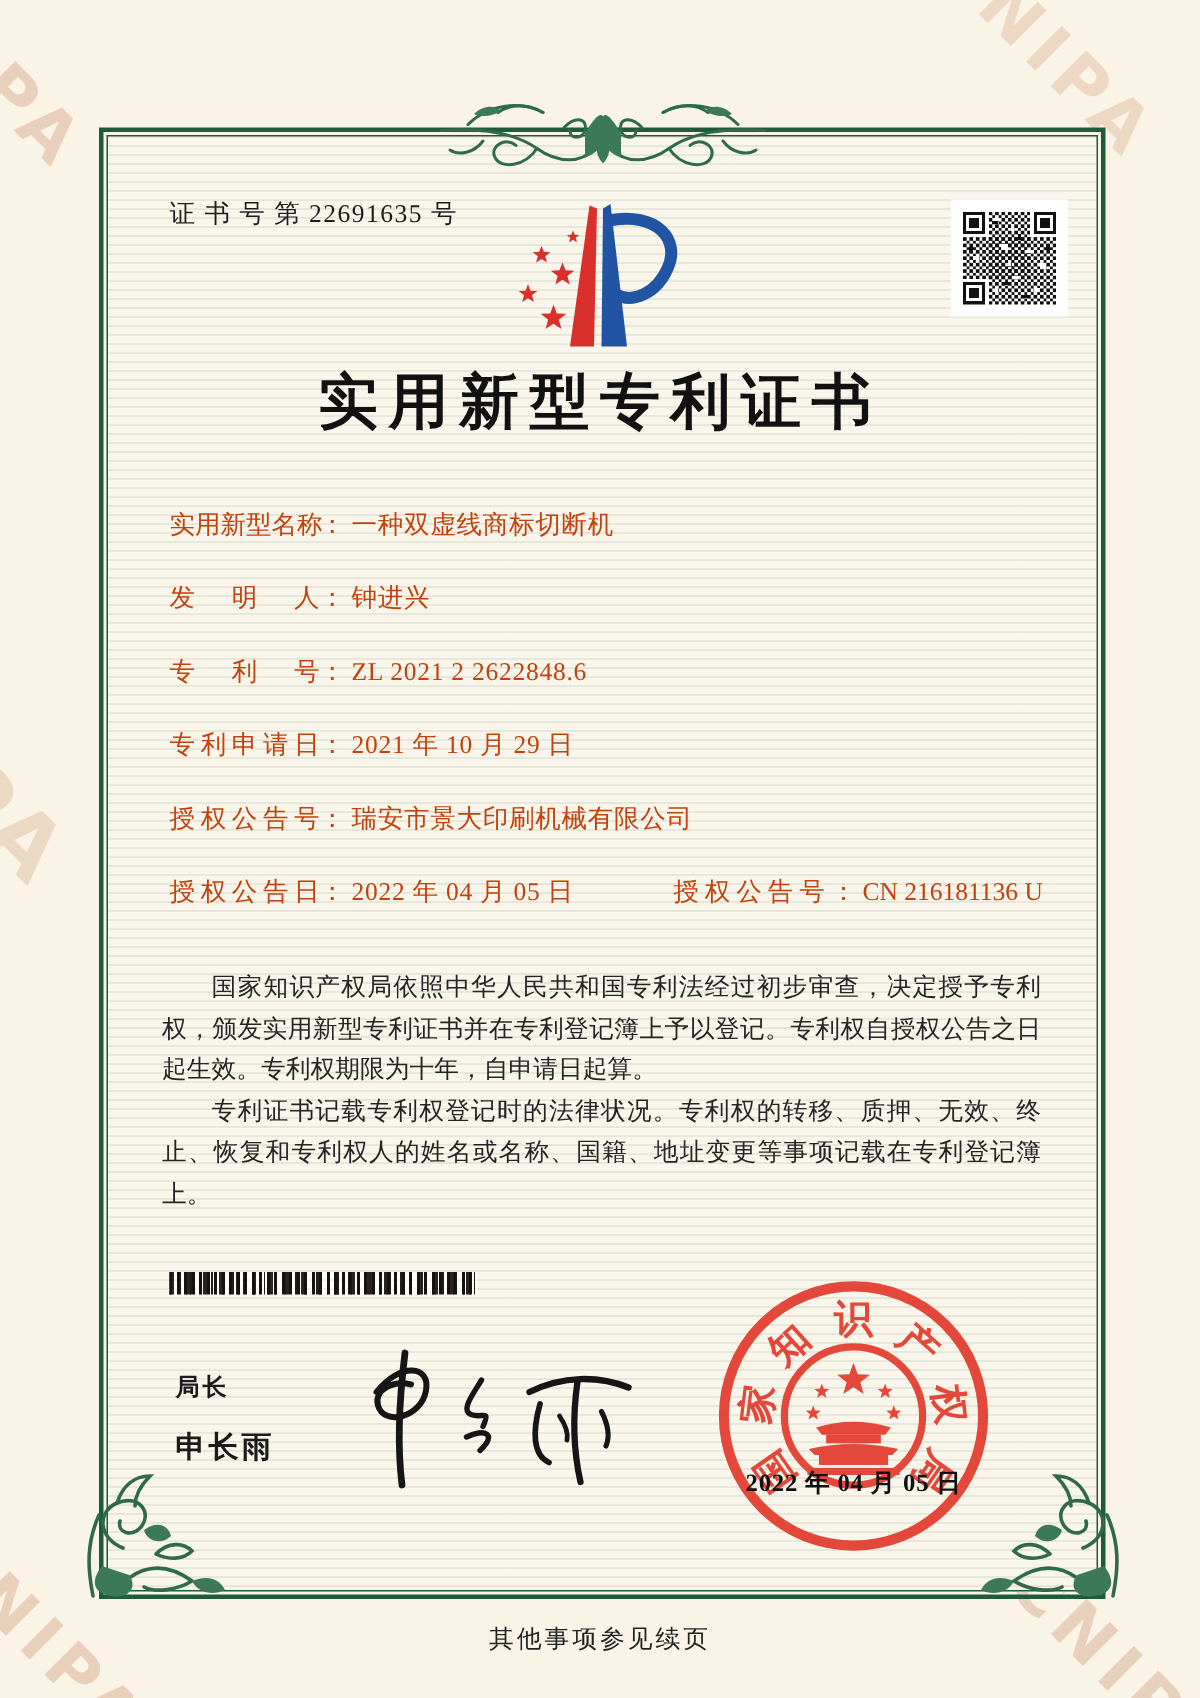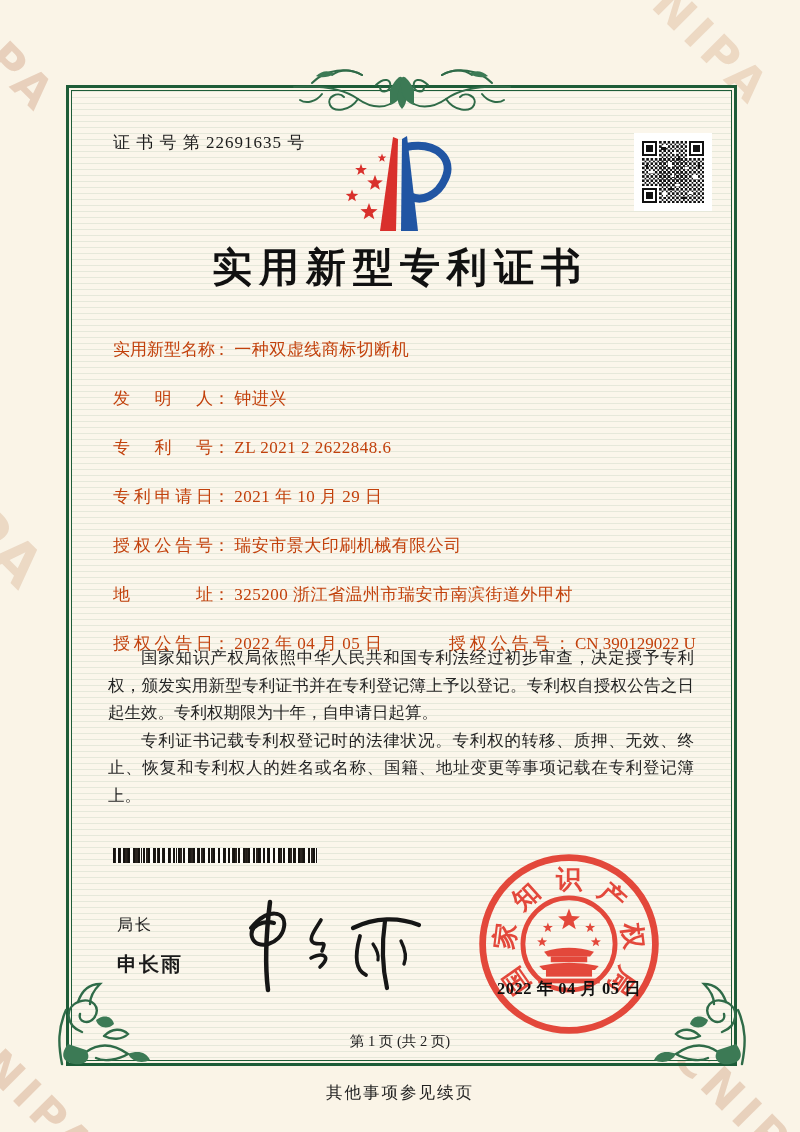--- a/index.html
+++ b/index.html
@@ -42,21 +42,21 @@
   .paras p{margin:0;text-indent:2em;}
 
   
   .barcode{position:absolute;left:113px;top:848px;width:205px;height:15px;
     background:
       repeating-linear-gradient(90deg,#15120f 0 2px,rgba(0,0,0,0) 2px 5px),
       repeating-linear-gradient(90deg,#201c18 0 1px,rgba(0,0,0,0) 1px 7px),
       repeating-linear-gradient(90deg,#2a2420 0 3px,rgba(255,255,255,.65) 3px 11px);}
 
   
-  .sig-title{position:absolute;left:117px;top:915px;font-size:16px;font-weight:normal;
+  .sig-title{position:absolute;left:117px;top:915px;font-size:16px;font-weight:bold;
              font-family:"Liberation Sans","DejaVu Sans",sans-serif;color:#1b1b1b;letter-spacing:2px;}
   .sig-name{position:absolute;left:117px;top:951px;font-size:20px;font-weight:bold;
             font-family:"Liberation Sans","DejaVu Sans",sans-serif;color:#1b1b1b;letter-spacing:2px;}
   .sig-draw{position:absolute;left:233px;top:896px;}
 
   
   .seal{position:absolute;left:473px;top:848px;opacity:0.93;}
   .seal-date{position:absolute;left:497px;top:978px;width:150px;font-size:16.5px;font-weight:bold;
              color:#101010;letter-spacing:0.5px;white-space:nowrap;}
 
@@ -219,29 +219,25 @@
     </div>
     <div class="frow">
       <span class="f-label">专利申请日</span><span class="f-colon">：</span>
       <span class="f-value">2021 年 10 月 29 日</span>
     </div>
     <div class="frow">
       <span class="f-label">授权公告号</span><span class="f-colon">：</span>
       <span class="f-value">瑞安市景大印刷机械有限公司</span>
     </div>
     <div class="frow">
-      <span class="f-label">地址</span><span class="f-colon">：</span>
-      <span class="f-value">325200 浙江省温州市瑞安市南滨街道外甲村</span>
-    </div>
-    <div class="frow">
       <span class="f-label">授权公告日</span><span class="f-colon">：</span>
       <span class="f-value">2022 年 04 月 05 日</span>
       <span class="pair2">
         <span style="letter-spacing:4px;margin-top:27px;">授权公告号</span><span>：</span>
-        <span>CN 390129022 U</span>
+        <span>CN 216181136 U</span>
       </span>
     </div>
   </div>
 
   <div class="paras">
     <p>国家知识产权局依照中华人民共和国专利法经过初步审查，决定授予专利权，颁发实用新型专利证书并在专利登记簿上予以登记。专利权自授权公告之日起生效。专利权期限为十年，自申请日起算。</p>
     <p>专利证书记载专利权登记时的法律状况。专利权的转移、质押、无效、终止、恢复和专利权人的姓名或名称、国籍、地址变更等事项记载在专利登记簿上。</p>
   </div>
 
   <div class="barcode"></div>
@@ -299,16 +295,15 @@
       <use href="#sstar" transform="translate(28,-2) scale(5.5)"></use>
       <path d="M-26 8 Q0 0 26 8 L22 13 L-22 13 Z"></path>
       <rect x="-19" y="13" width="38" height="6"></rect>
       <path d="M-31 23 Q0 16 31 23 L27 27 L-27 27 Z"></path>
       <rect x="-24" y="27" width="48" height="7"></rect>
       <rect x="-32" y="36" width="64" height="5"></rect>
     </g>
   </svg>
   <div class="seal-date">2022 年 04 月 05 日</div>
 
-  <div class="page-info">第 1 页 (共 2 页)</div>
   <div class="cont-note">其他事项参见续页</div>
 
 </div>
 
 </body></html>

